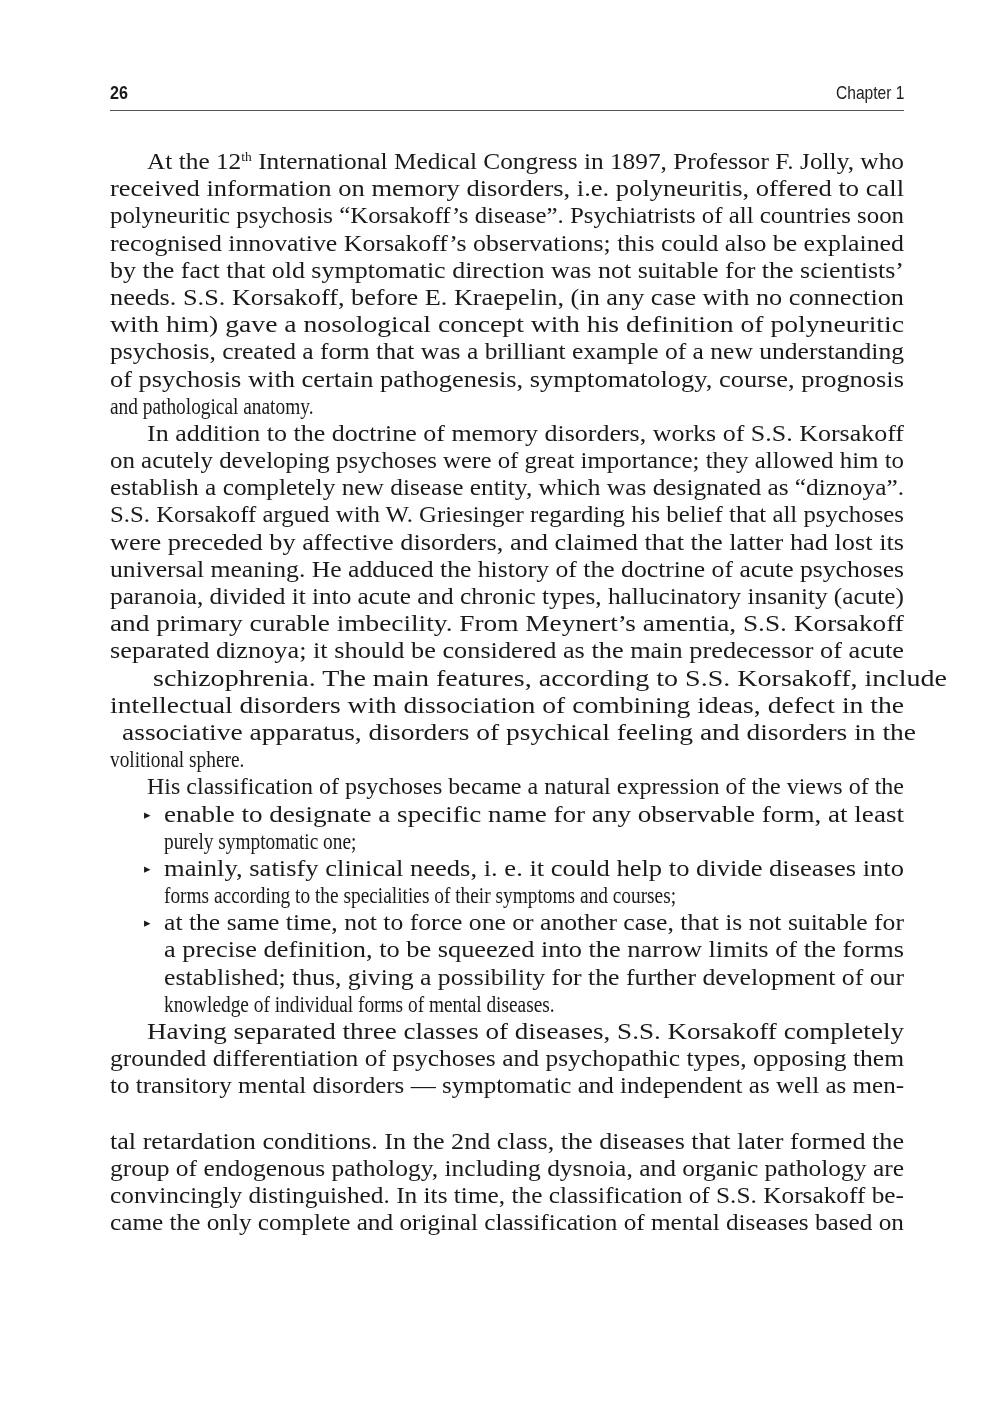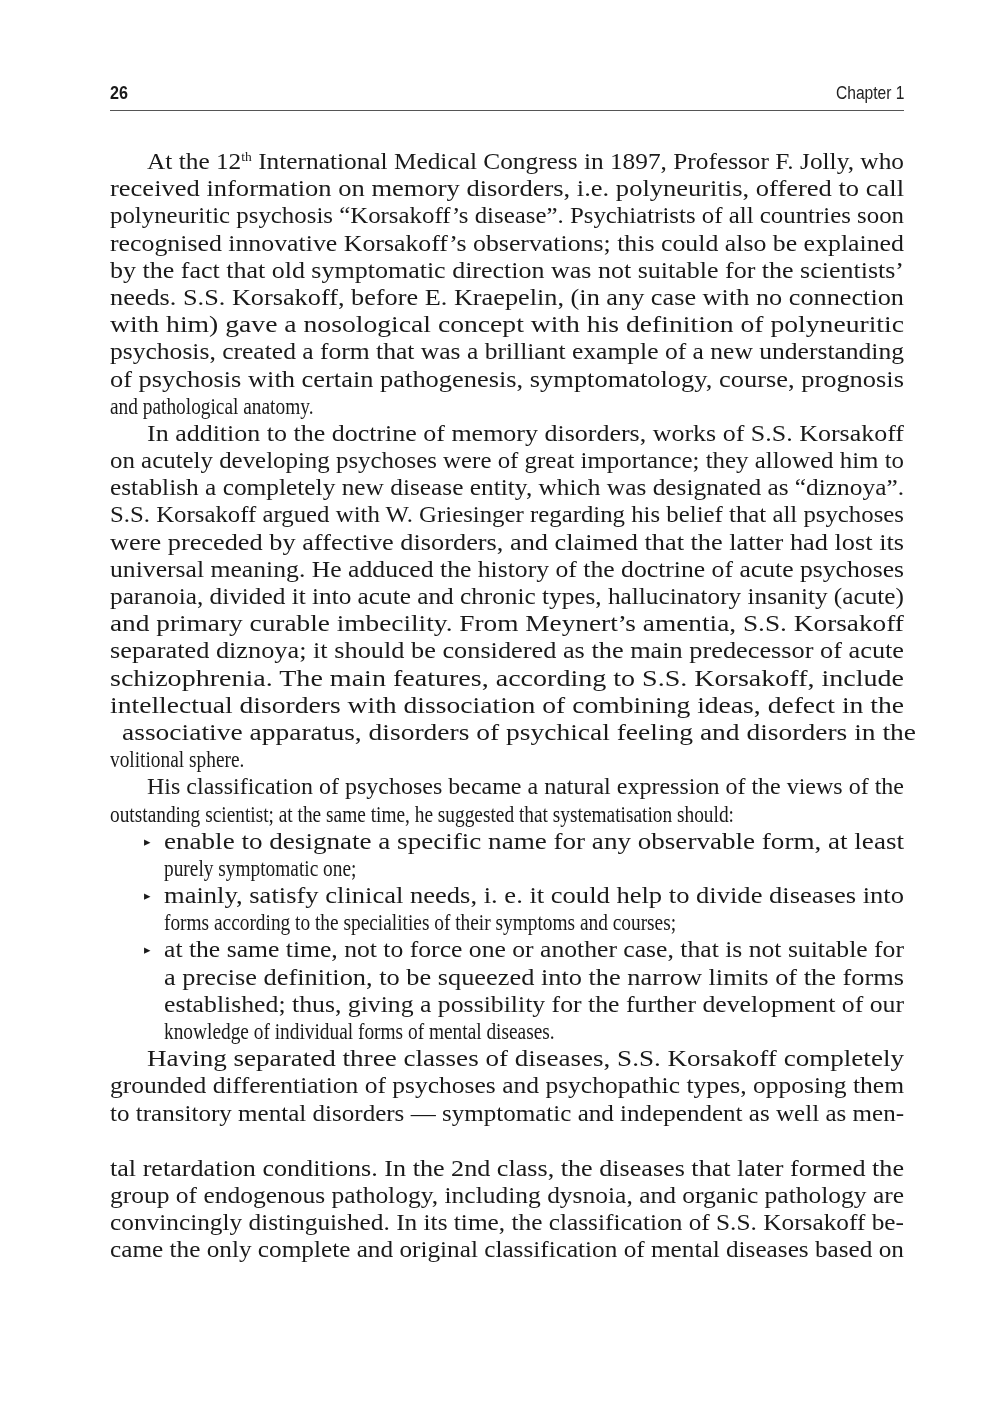--- a/index.html
+++ b/index.html
@@ -36,28 +36,27 @@
     <div>
       <div class="line" style="padding-left: 37px;"><span class="fit" style="transform: scaleX(1.1544);">In addition to the doctrine of memory disorders, works of S.S. Korsakoff</span></div>
       <div class="line" style="padding-left: 0px;"><span class="fit" style="transform: scaleX(1.106);">on acutely developing psychoses were of great importance; they allowed him to</span></div>
       <div class="line" style="padding-left: 0px;"><span class="fit" style="transform: scaleX(1.1269);">establish a completely new disease entity, which was designated as “diznoya”.</span></div>
       <div class="line" style="padding-left: 0px;"><span class="fit" style="transform: scaleX(1.1023);">S.S. Korsakoff argued with W. Griesinger regarding his belief that all psychoses</span></div>
       <div class="line" style="padding-left: 0px;"><span class="fit" style="transform: scaleX(1.1699);">were preceded by affective disorders, and claimed that the latter had lost its</span></div>
       <div class="line" style="padding-left: 0px;"><span class="fit" style="transform: scaleX(1.1408);">universal meaning. He adduced the history of the doctrine of acute psychoses</span></div>
       <div class="line" style="padding-left: 0px;"><span class="fit" style="transform: scaleX(1.1226);">paranoia, divided it into acute and chronic types, hallucinatory insanity (acute)</span></div>
       <div class="line" style="padding-left: 0px;"><span class="fit" style="transform: scaleX(1.2136);">and primary curable imbecility. From Meynert’s amentia, S.S. Korsakoff</span></div>
       <div class="line" style="padding-left: 0px;"><span class="fit" style="transform: scaleX(1.1692);">separated diznoya; it should be considered as the main predecessor of acute</span></div>
-      <div class="line" style="padding-left: 0px;"><span class="fit" style="transform: scaleX(1.2463);">schizophrenia. The main features, according to S.S. Korsakoff, include</span></div>
+      <div class="line" style="padding-left: 0px; margin-left: 43px;"><span class="fit" style="transform: scaleX(1.2463);">schizophrenia. The main features, according to S.S. Korsakoff, include</span></div>
       <div class="line" style="padding-left: 0px;"><span class="fit" style="transform: scaleX(1.2266);">intellectual disorders with dissociation of combining ideas, defect in the</span></div>
       <div class="line" style="padding-left: 0px; margin-left: 12px;"><span class="fit" style="transform: scaleX(1.2219);">associative apparatus, disorders of psychical feeling and disorders in the</span></div>
       <div class="line" style="padding-left: 0px;"><span class="fit" style="transform: scaleX(0.86);">volitional sphere.</span></div>
     </div>
     <div>
       <div class="line" style="padding-left: 37px;"><span class="fit" style="transform: scaleX(1.0665);">His classification of psychoses became a natural expression of the views of the</span></div>
-      <div class="line" style="padding-left: 0px;"><span class="fit" style="transform: scaleX(0.86);">outstanding scientist; at the same time, he suggested that systematisation should:</span></div>
     </div>
     <div>
       <div class="line" style="padding-left: 34px;"><span style="display: inline-block; width: 20px; font-size: 13px; vertical-align: 3px;">▸</span><span class="fit" style="transform: scaleX(1.2037);">enable to designate a specific name for any observable form, at least</span></div>
       <div class="line" style="padding-left: 54px;"><span class="fit" style="transform: scaleX(0.86);">purely symptomatic one;</span></div>
     </div>
     <div>
       <div class="line" style="padding-left: 34px;"><span style="display: inline-block; width: 20px; font-size: 13px; vertical-align: 3px;">▸</span><span class="fit" style="transform: scaleX(1.1799);">mainly, satisfy clinical needs, i. e. it could help to divide diseases into</span></div>
       <div class="line" style="padding-left: 54px;"><span class="fit" style="transform: scaleX(0.86);">forms according to the specialities of their symptoms and courses;</span></div>
     </div>
     <div>

